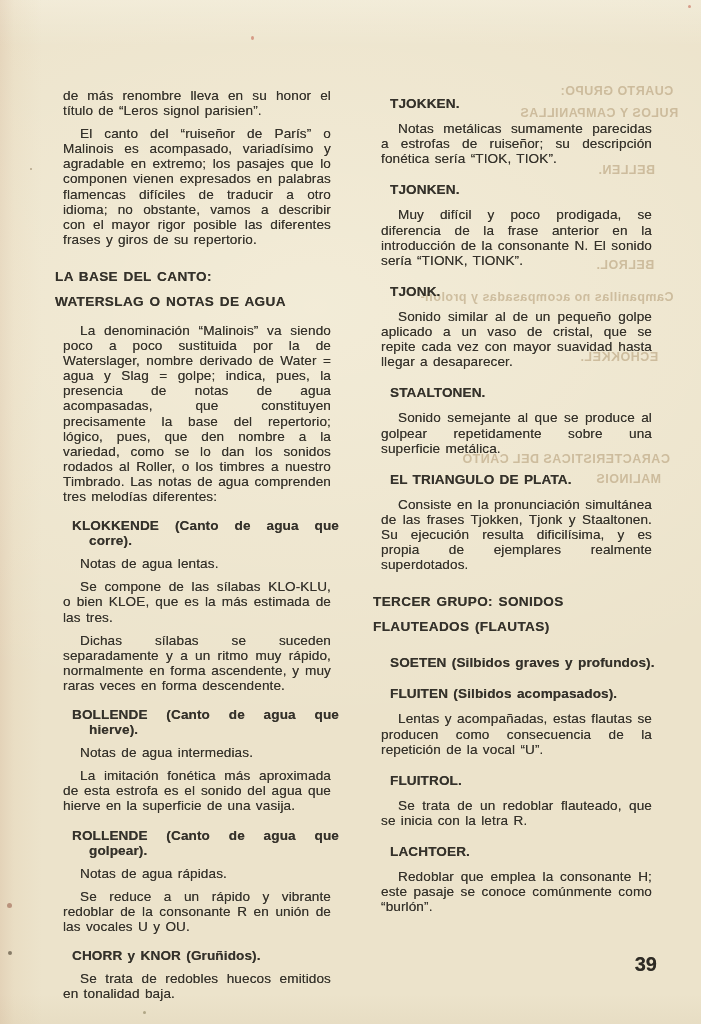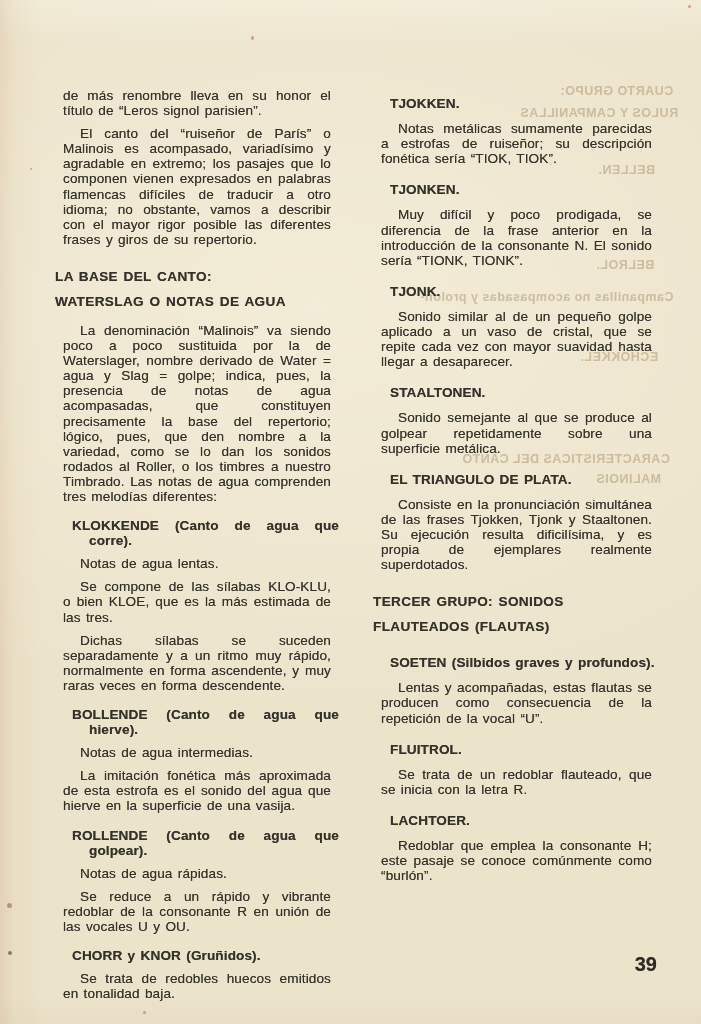--- a/index.html
+++ b/index.html
@@ -85,20 +85,21 @@
       <p class="para">Muy difícil y poco prodigada, se diferencia de la frase anterior en la introducción de la consonante N. El sonido sería “TIONK, TIONK”.</p>
       <div class="heading3">TJONK.</div>
       <p class="para">Sonido similar al de un pequeño golpe aplicado a un vaso de cristal, que se repite cada vez con mayor suavidad hasta llegar a desaparecer.</p>
       <div class="heading3">STAALTONEN.</div>
       <p class="para">Sonido semejante al que se produce al golpear repetidamente sobre una superficie metálica.</p>
       <div class="heading3">EL TRIANGULO DE PLATA.</div>
       <p class="para">Consiste en la pronunciación simultánea de las frases Tjokken, Tjonk y Staaltonen. Su ejecución resulta dificilísima, y es propia de ejemplares realmente superdotados.</p>
       <div class="heading2">TERCER GRUPO: SONIDOS
 FLAUTEADOS (FLAUTAS)</div>
       <div class="heading3">SOETEN (Silbidos graves y profundos).</div>
+      <div class="heading3">FLUITEN (Silbidos acompasados).</div>
       <p class="para">Lentas y acompañadas, estas flautas se producen como consecuencia de la repetición de la vocal “U”.</p>
       <div class="heading3">FLUITROL.</div>
       <p class="para">Se trata de un redoblar flauteado, que se inicia con la letra R.</p>
       <div class="heading3">LACHTOER.</div>
       <p class="para">Redoblar que emplea la consonante H; este pasaje se conoce comúnmente como “burlón”.</p>
     </div>
 
   <div class="page-number">39</div>
 
   <div class="speck" style="left:7px;top:903px;width:5px;height:5px;background:rgba(150,90,70,.55);"></div>

